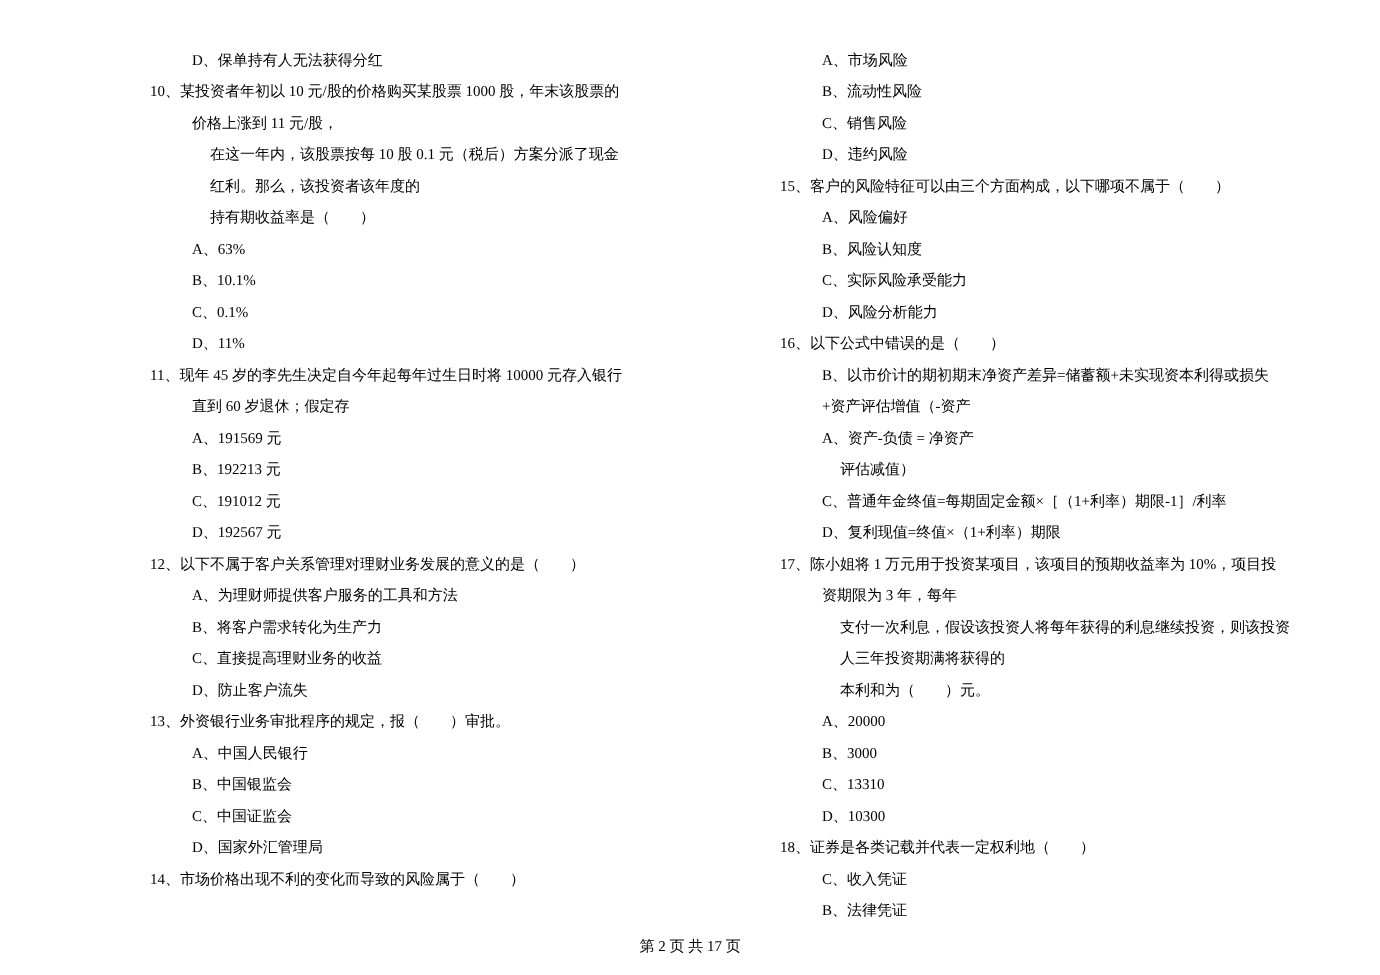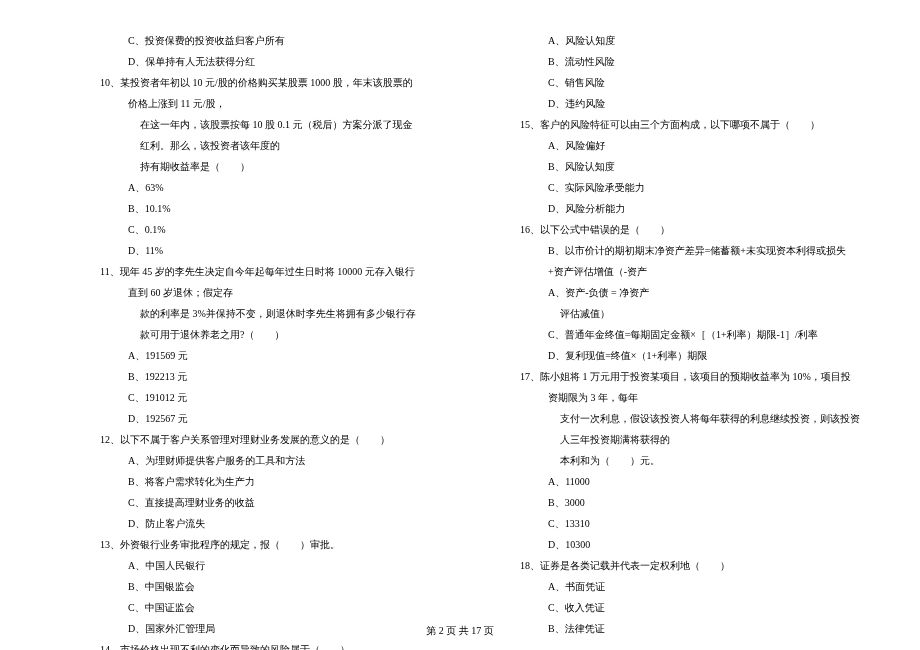--- a/index.html
+++ b/index.html
@@ -48,33 +48,31 @@
       text-align: center;
       font-size: 10px;
     }
   </style>
 </head>
 <body>
 
 <div class="page-container">
 
   <div class="column left">
-    <div class="option">C、投资保费的投资收益归客户所有</div>
     <div class="option">D、保单持有人无法获得分红</div>
 
     <div class="q-line">10、某投资者年初以 10 元/股的价格购买某股票 1000 股，年末该股票的价格上涨到 11 元/股，</div>
     <div class="continuation">在这一年内，该股票按每 10 股 0.1 元（税后）方案分派了现金红利。那么，该投资者该年度的</div>
     <div class="continuation">持有期收益率是（　　）</div>
     <div class="option">A、63%</div>
     <div class="option">B、10.1%</div>
     <div class="option">C、0.1%</div>
     <div class="option">D、11%</div>
 
     <div class="q-line">11、现年 45 岁的李先生决定自今年起每年过生日时将 10000 元存入银行直到 60 岁退休；假定存</div>
-    <div class="continuation">款的利率是 3%并保持不变，则退休时李先生将拥有多少银行存款可用于退休养老之用?（　　）</div>
     <div class="option">A、191569 元</div>
     <div class="option">B、192213 元</div>
     <div class="option">C、191012 元</div>
     <div class="option">D、192567 元</div>
 
     <div class="q-line">12、以下不属于客户关系管理对理财业务发展的意义的是（　　）</div>
     <div class="option">A、为理财师提供客户服务的工具和方法</div>
     <div class="option">B、将客户需求转化为生产力</div>
     <div class="option">C、直接提高理财业务的收益</div>
     <div class="option">D、防止客户流失</div>
@@ -82,47 +80,46 @@
     <div class="q-line">13、外资银行业务审批程序的规定，报（　　）审批。</div>
     <div class="option">A、中国人民银行</div>
     <div class="option">B、中国银监会</div>
     <div class="option">C、中国证监会</div>
     <div class="option">D、国家外汇管理局</div>
 
     <div class="q-line">14、市场价格出现不利的变化而导致的风险属于（　　）</div>
   </div>
 
   <div class="column right">
-    <div class="option">A、风险认知度</div>
+    <div class="option">A、市场风险</div>
     <div class="option">B、流动性风险</div>
     <div class="option">C、销售风险</div>
     <div class="option">D、违约风险</div>
 
     <div class="q-line">15、客户的风险特征可以由三个方面构成，以下哪项不属于（　　）</div>
     <div class="option">A、风险偏好</div>
     <div class="option">B、风险认知度</div>
     <div class="option">C、实际风险承受能力</div>
     <div class="option">D、风险分析能力</div>
 
     <div class="q-line">16、以下公式中错误的是（　　）</div>
     <div class="option">B、以市价计的期初期末净资产差异=储蓄额+未实现资本利得或损失+资产评估增值（-资产</div>
     <div class="option">A、资产-负债 = 净资产</div>
     <div class="continuation">评估减值）</div>
     <div class="option">C、普通年金终值=每期固定金额×［（1+利率）期限-1］/利率</div>
     <div class="option">D、复利现值=终值×（1+利率）期限</div>
 
     <div class="q-line">17、陈小姐将 1 万元用于投资某项目，该项目的预期收益率为 10%，项目投资期限为 3 年，每年</div>
     <div class="continuation">支付一次利息，假设该投资人将每年获得的利息继续投资，则该投资人三年投资期满将获得的</div>
     <div class="continuation">本利和为（　　）元。</div>
-    <div class="option">A、11000</div>
+    <div class="option">A、20000</div>
     <div class="option">B、3000</div>
     <div class="option">C、13310</div>
     <div class="option">D、10300</div>
 
     <div class="q-line">18、证券是各类记载并代表一定权利地（　　）</div>
-    <div class="option">A、书面凭证</div>
     <div class="option">C、收入凭证</div>
     <div class="option">B、法律凭证</div>
   </div>
 
 </div>
 
 <div class="footer">第 2 页 共 17 页</div>
 
 </body></html>

